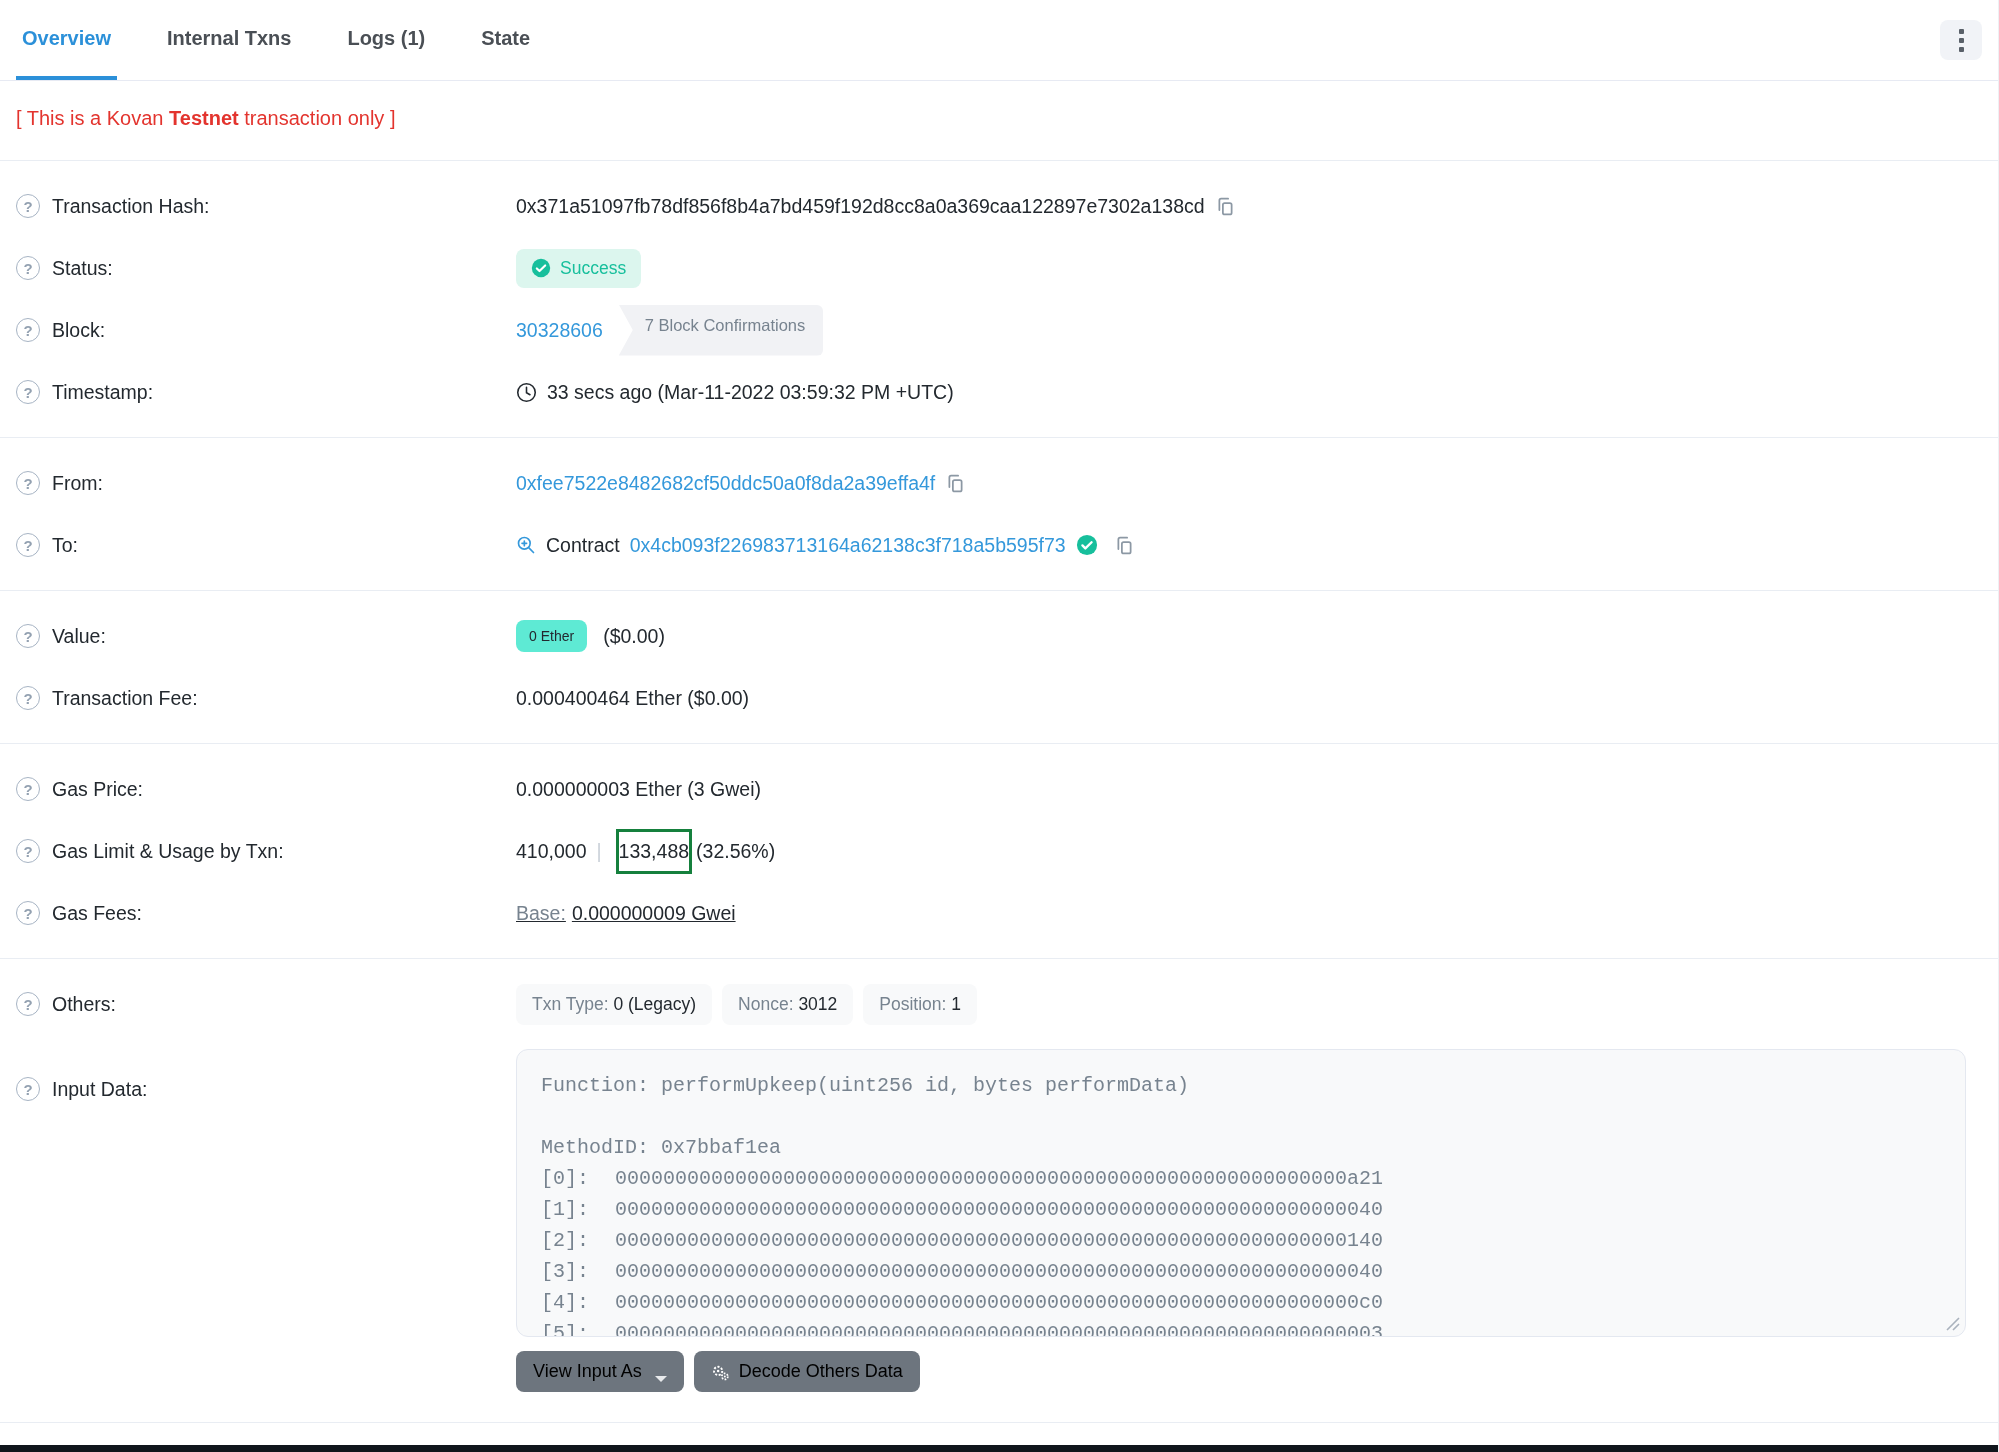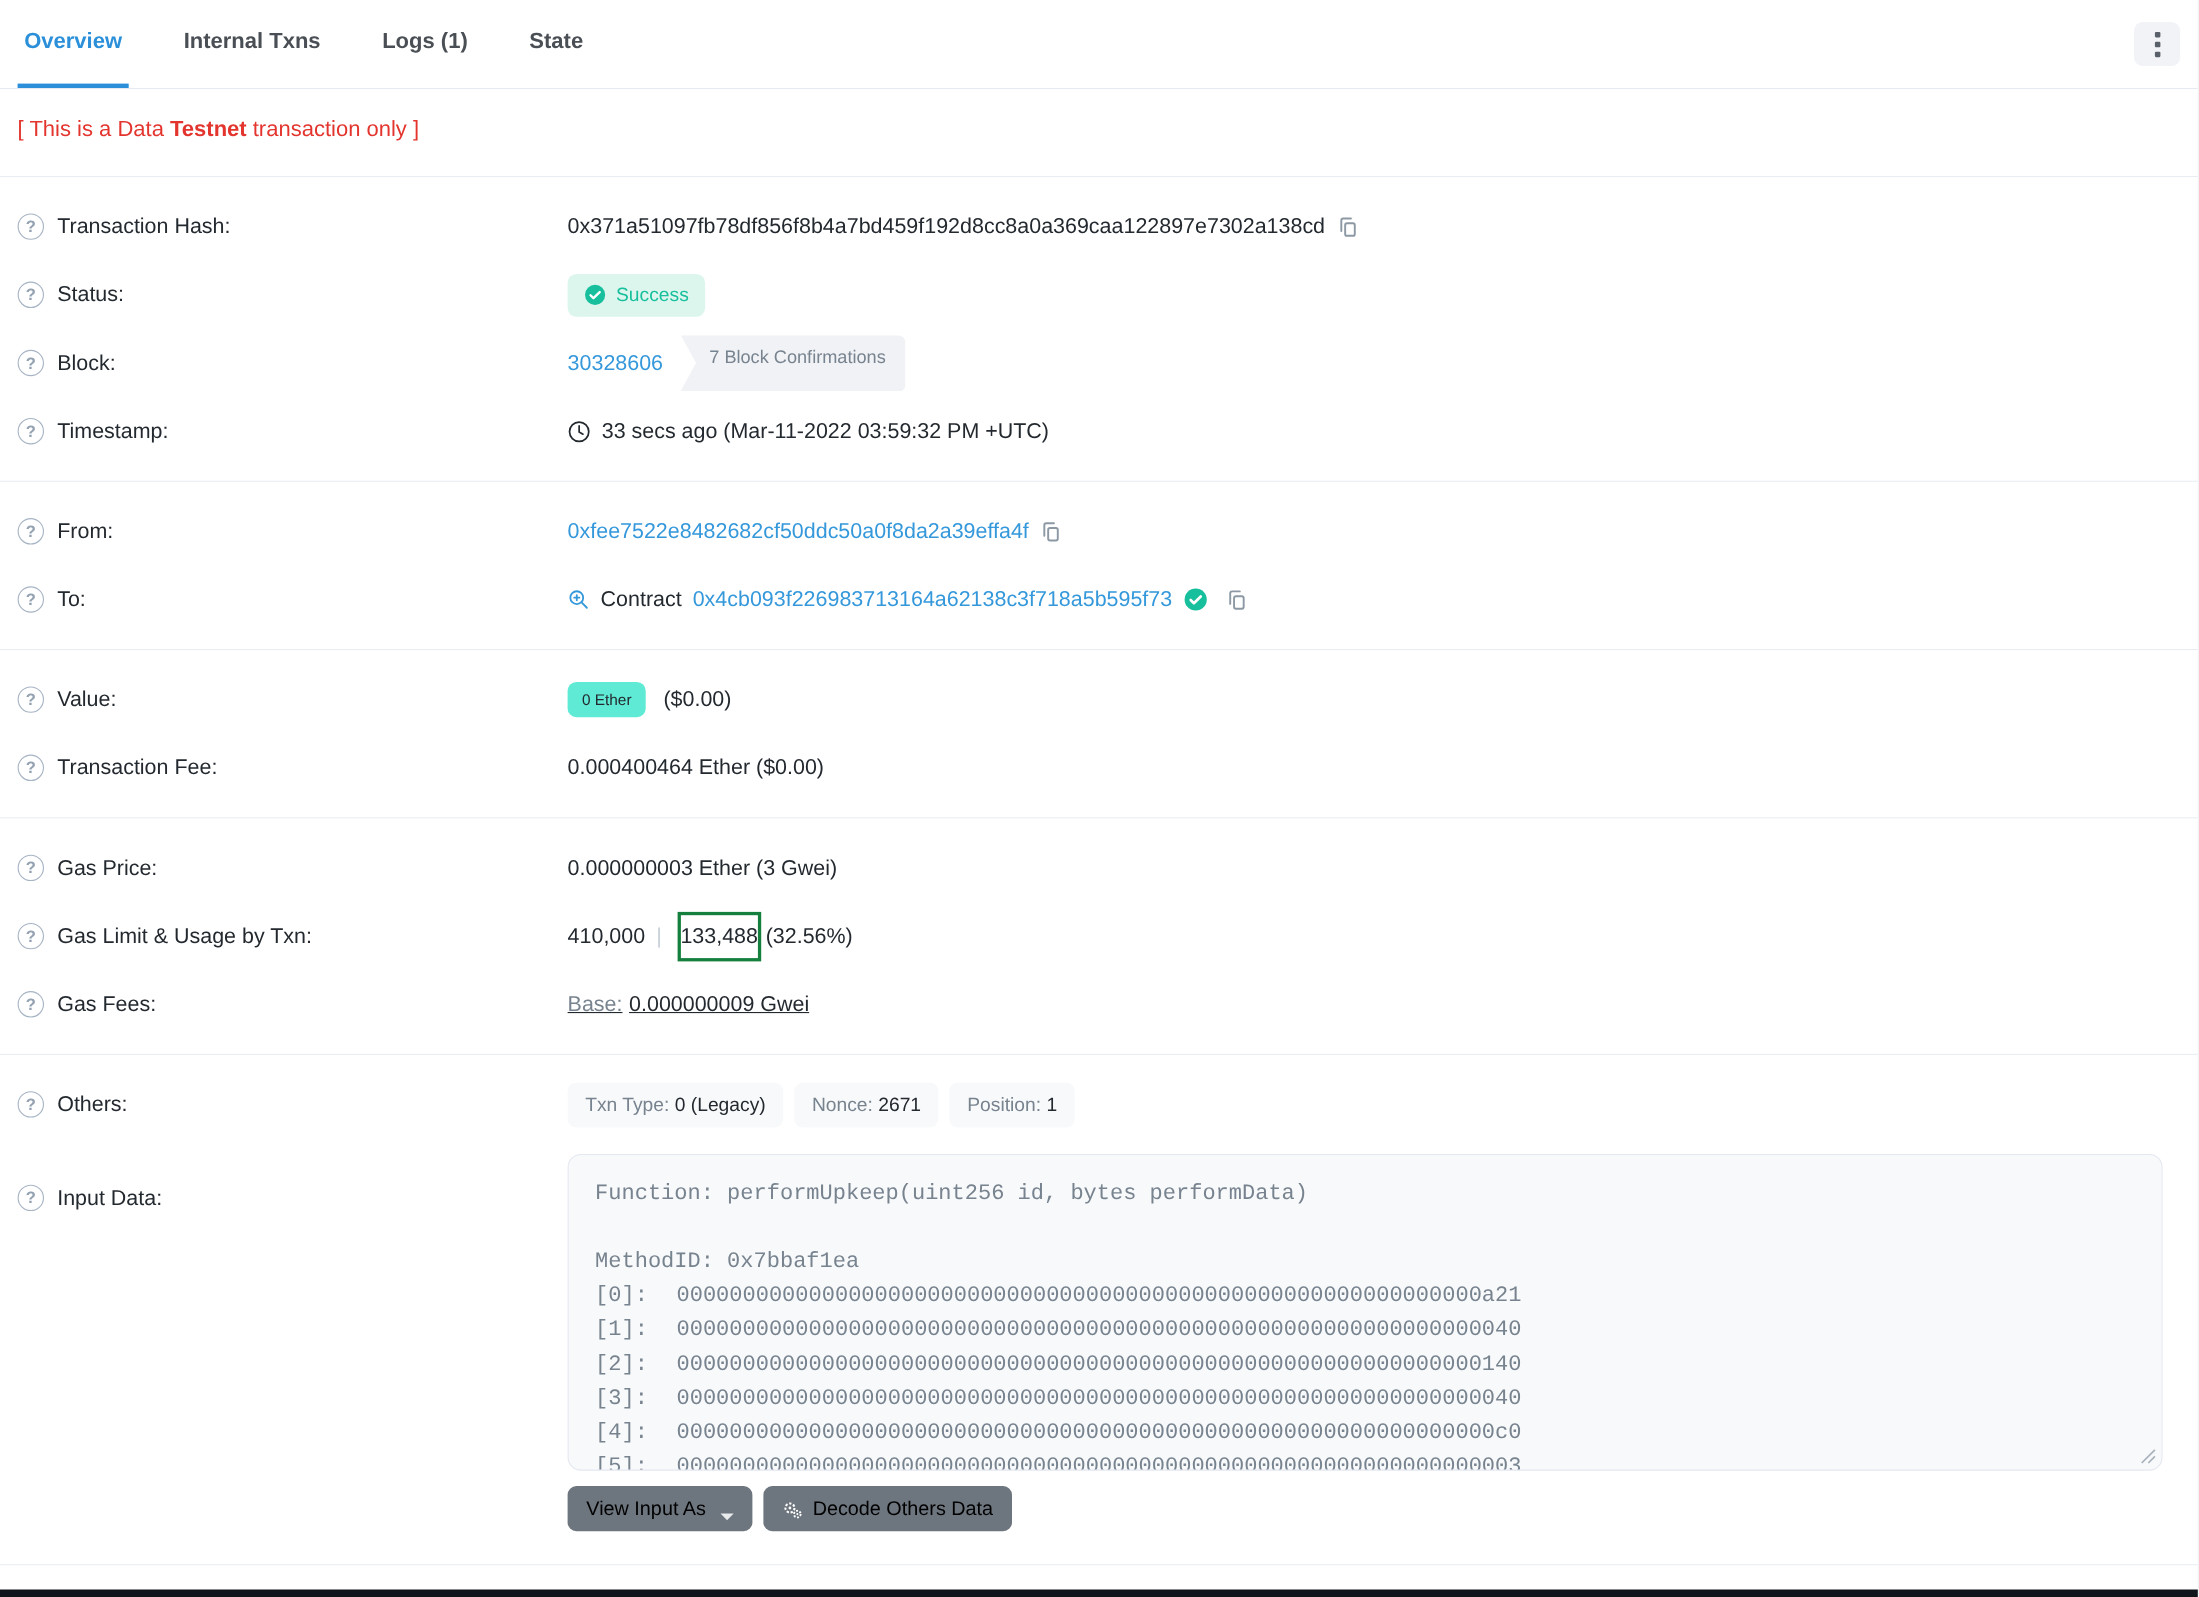--- a/index.html
+++ b/index.html
@@ -73,21 +73,21 @@
     <div class="tab">Internal Txns</div>
     <div class="tab">Logs (1)</div>
     <div class="tab">State</div>
     <div class="kebab-btn">
         <i></i>
         <i></i>
         <i></i>
       </div>
   </div>
 
-  <div class="notice"><span>[ This is a Data </span><b>Testnet</b><span> transaction only ]</span></div>
+  <div class="notice"><span>[ This is a Kovan </span><b>Testnet</b><span> transaction only ]</span></div>
 
   <div class="section">
     <div class="row">
       <div class="lbl">
           <span class="help">?</span>
         <span>Transaction Hash:</span>
         </div>
       <div class="val">
         <span>0x371a51097fb78df856f8b4a7bd459f192d8cc8a0a369caa122897e7302a138cd</span>
         <span class="icon-btn">
@@ -238,21 +238,21 @@
   </div>
 
   <div class="section last">
     <div class="row">
       <div class="lbl">
           <span class="help">?</span>
         <span>Others:</span>
         </div>
       <div class="val" style="gap:0;">
         <span class="badge-kv"><span class="k">Txn Type: </span><span class="v">0 (Legacy)</span></span>
-        <span class="badge-kv"><span class="k">Nonce: </span><span class="v">2671</span></span>
+        <span class="badge-kv"><span class="k">Nonce: </span><span class="v">3012</span></span>
         <span class="badge-kv"><span class="k">Position: </span><span class="v">1</span></span>
       </div>
     </div>
 
     <div class="row top" style="margin-top:14px;">
       <div class="lbl">
           <span class="help">?</span>
         <span>Input Data:</span>
         </div>
       <div class="input-wrap">

